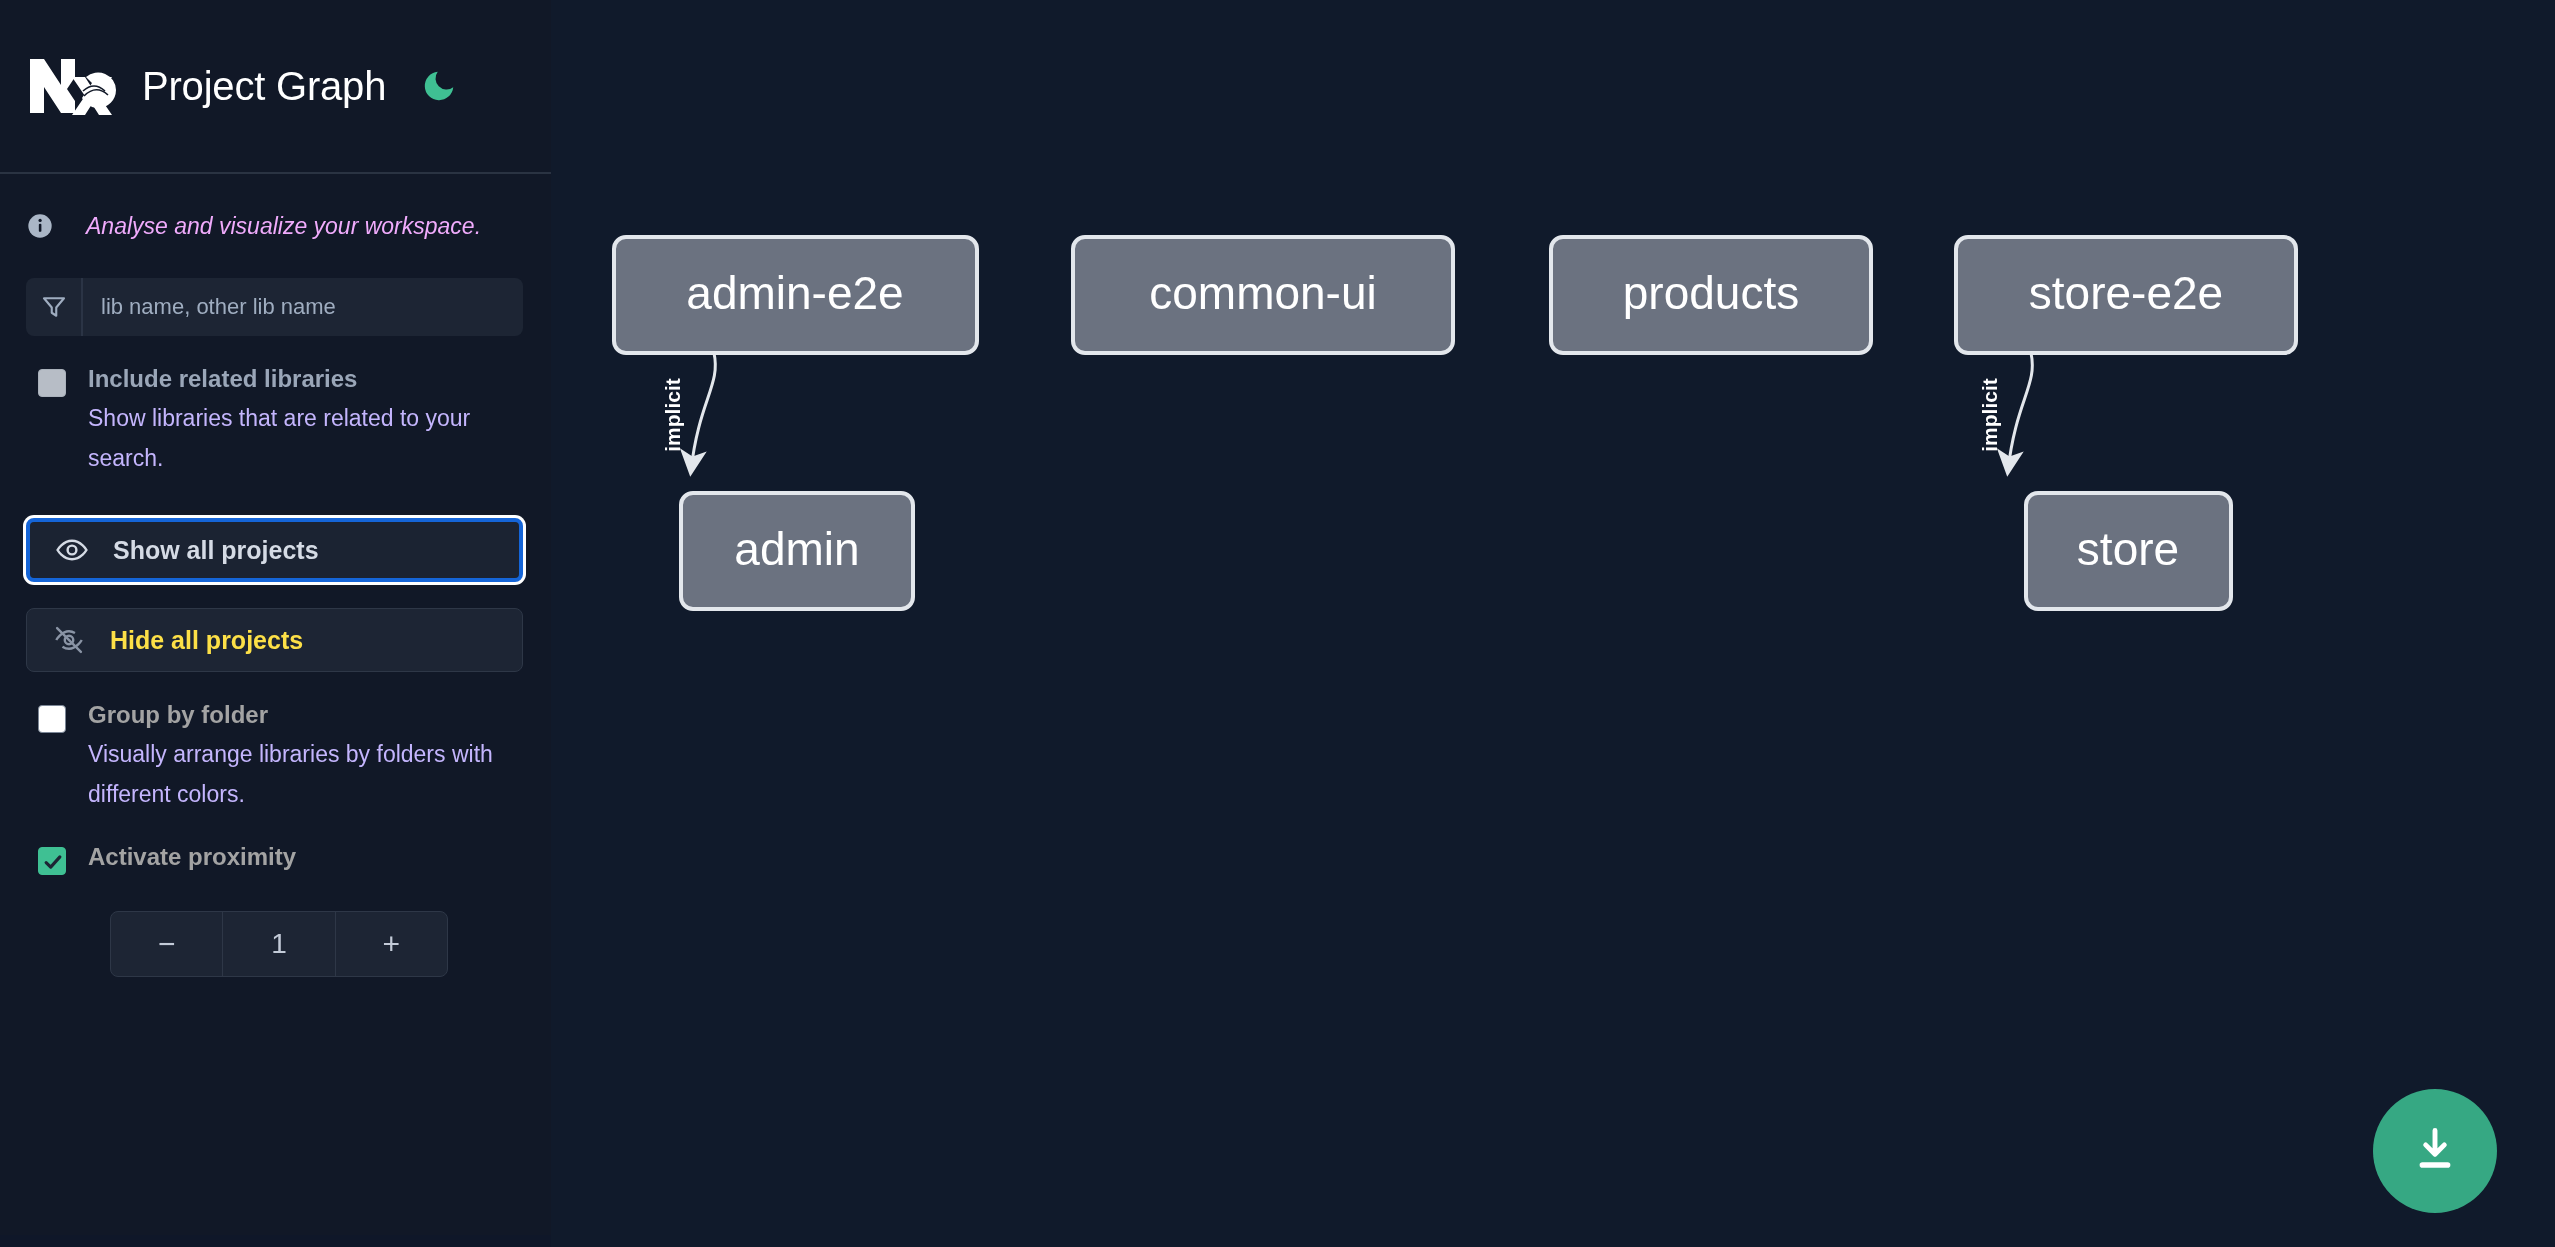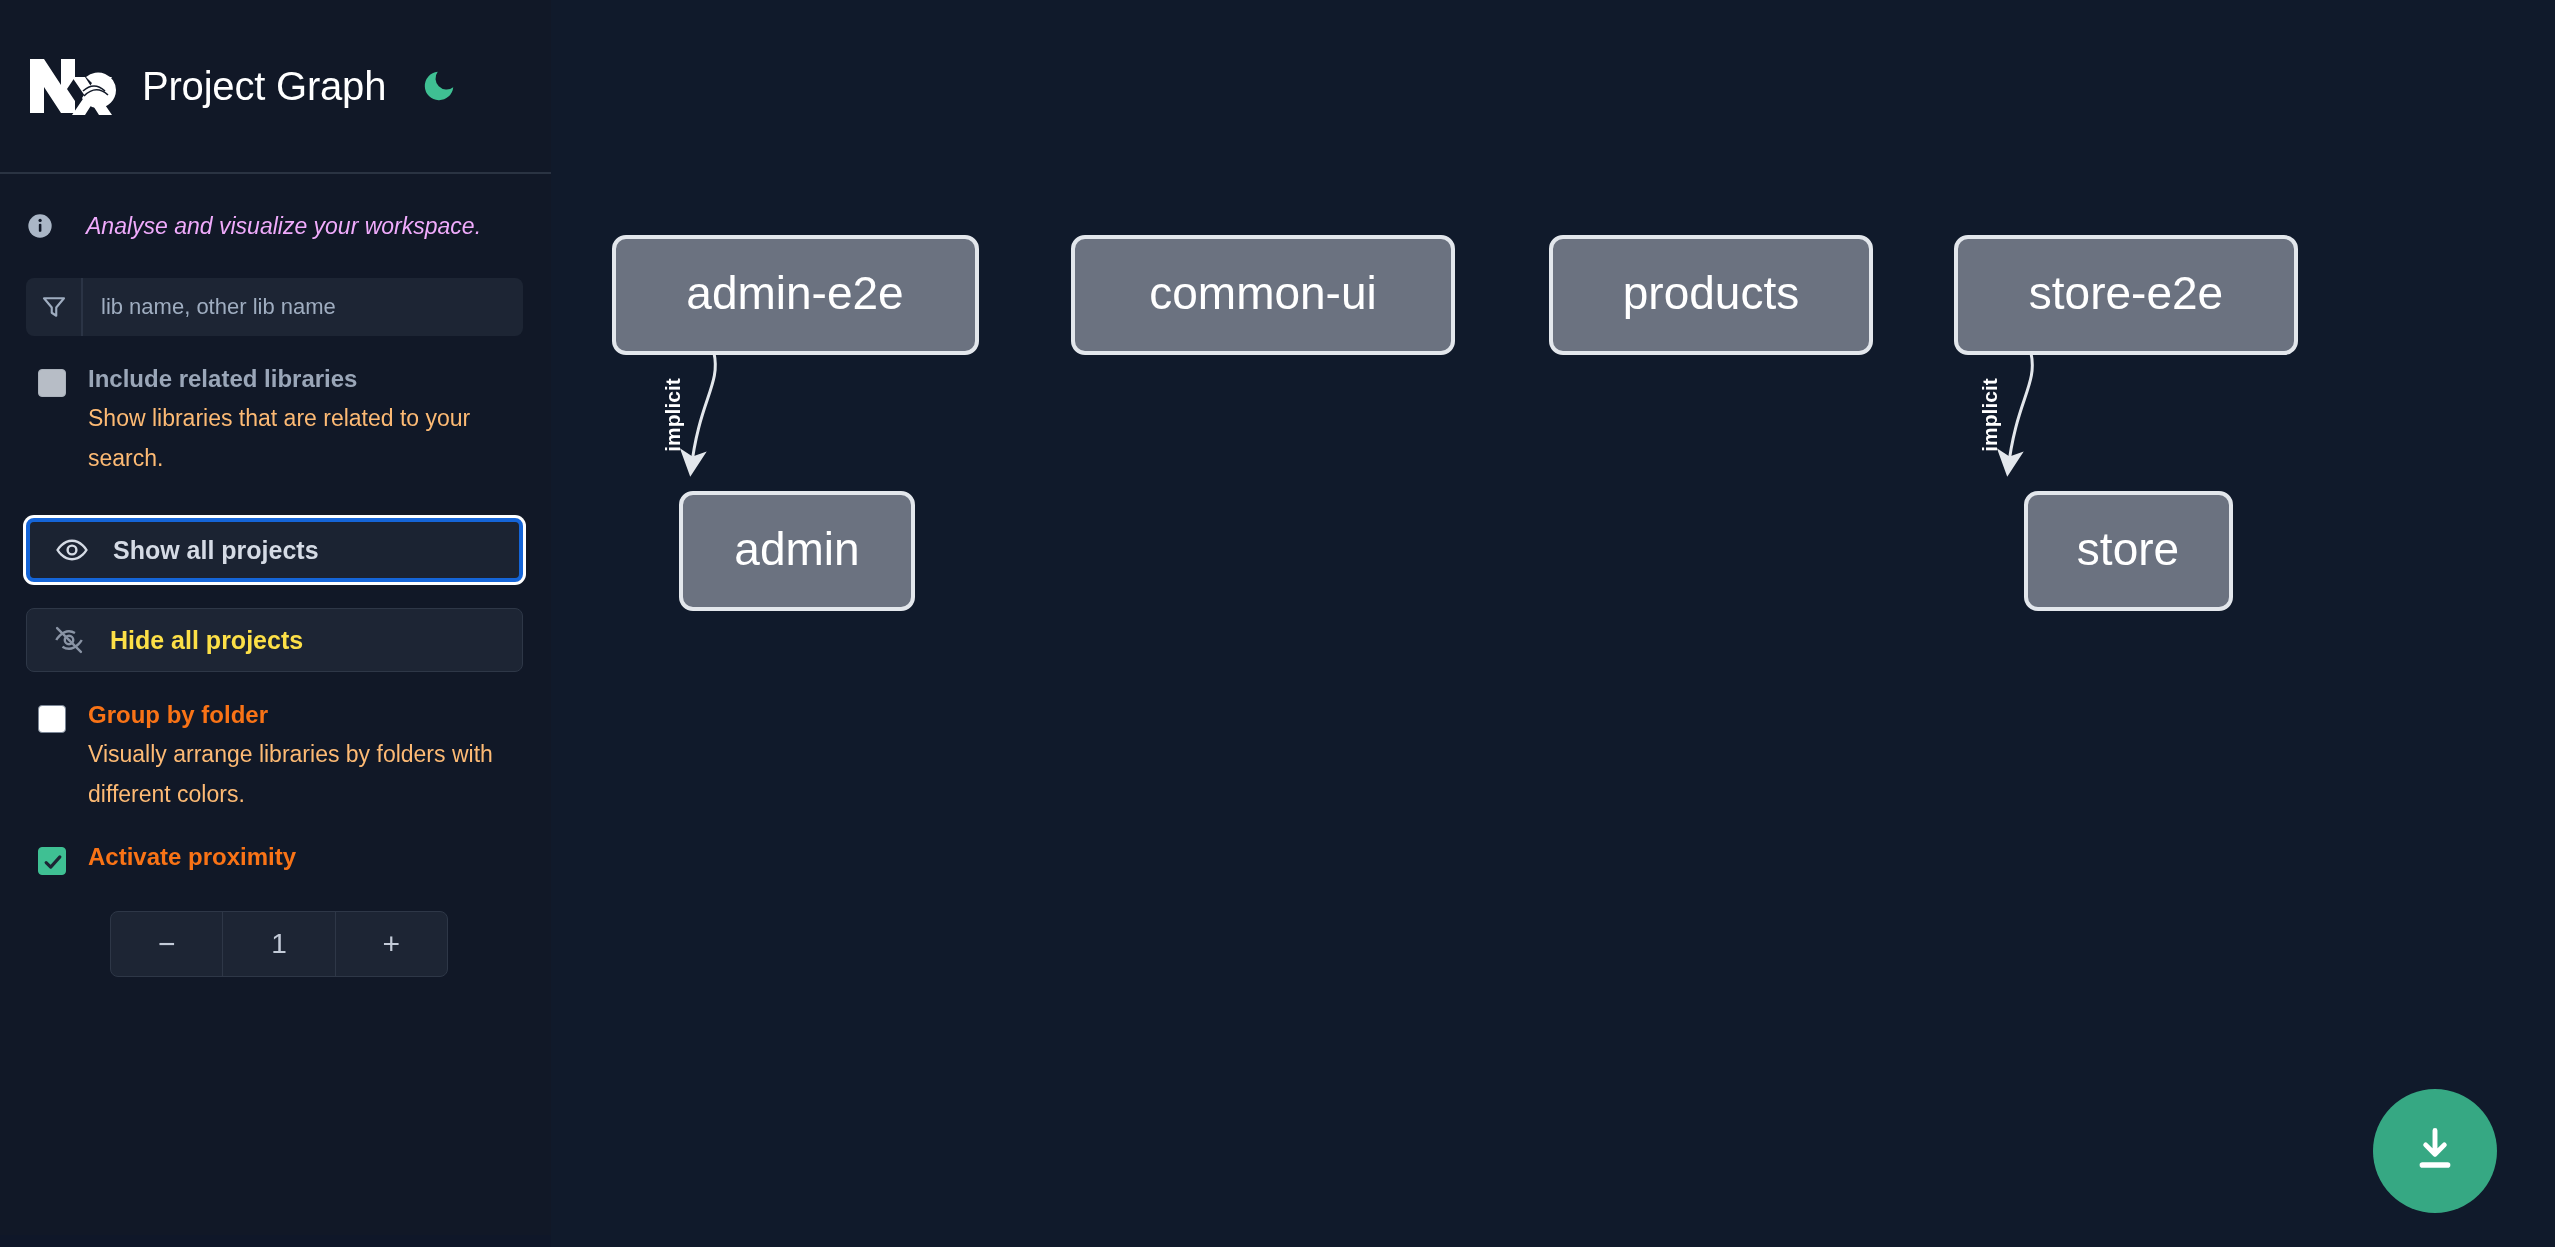--- a/index.html
+++ b/index.html
@@ -152,27 +152,27 @@
   .cb.checked {
     background: #3fc093;
     border: 1px solid #3fc093;
   }
   .cb.checked svg { position: absolute; top: 3px; left: 3px; }
 
   .check-texts { margin-left: 22px; }
   .check-label {
     font-size: 24px;
     font-weight: bold;
-    color: #f97316;
+    color: #a3a3a3;
     line-height: 30px;
   }
   .check-label.muted { color: #9aa6b8; }
   .check-desc {
     font-size: 23px;
-    color: #fdba74;
+    color: #c4b5fd;
     line-height: 40px;
     margin-top: 4px;
     max-width: 440px;
   }
 
   .btn {
     margin: 0 28px 0 26px;
     height: 64px;
     border-radius: 8px;
     display: flex;

